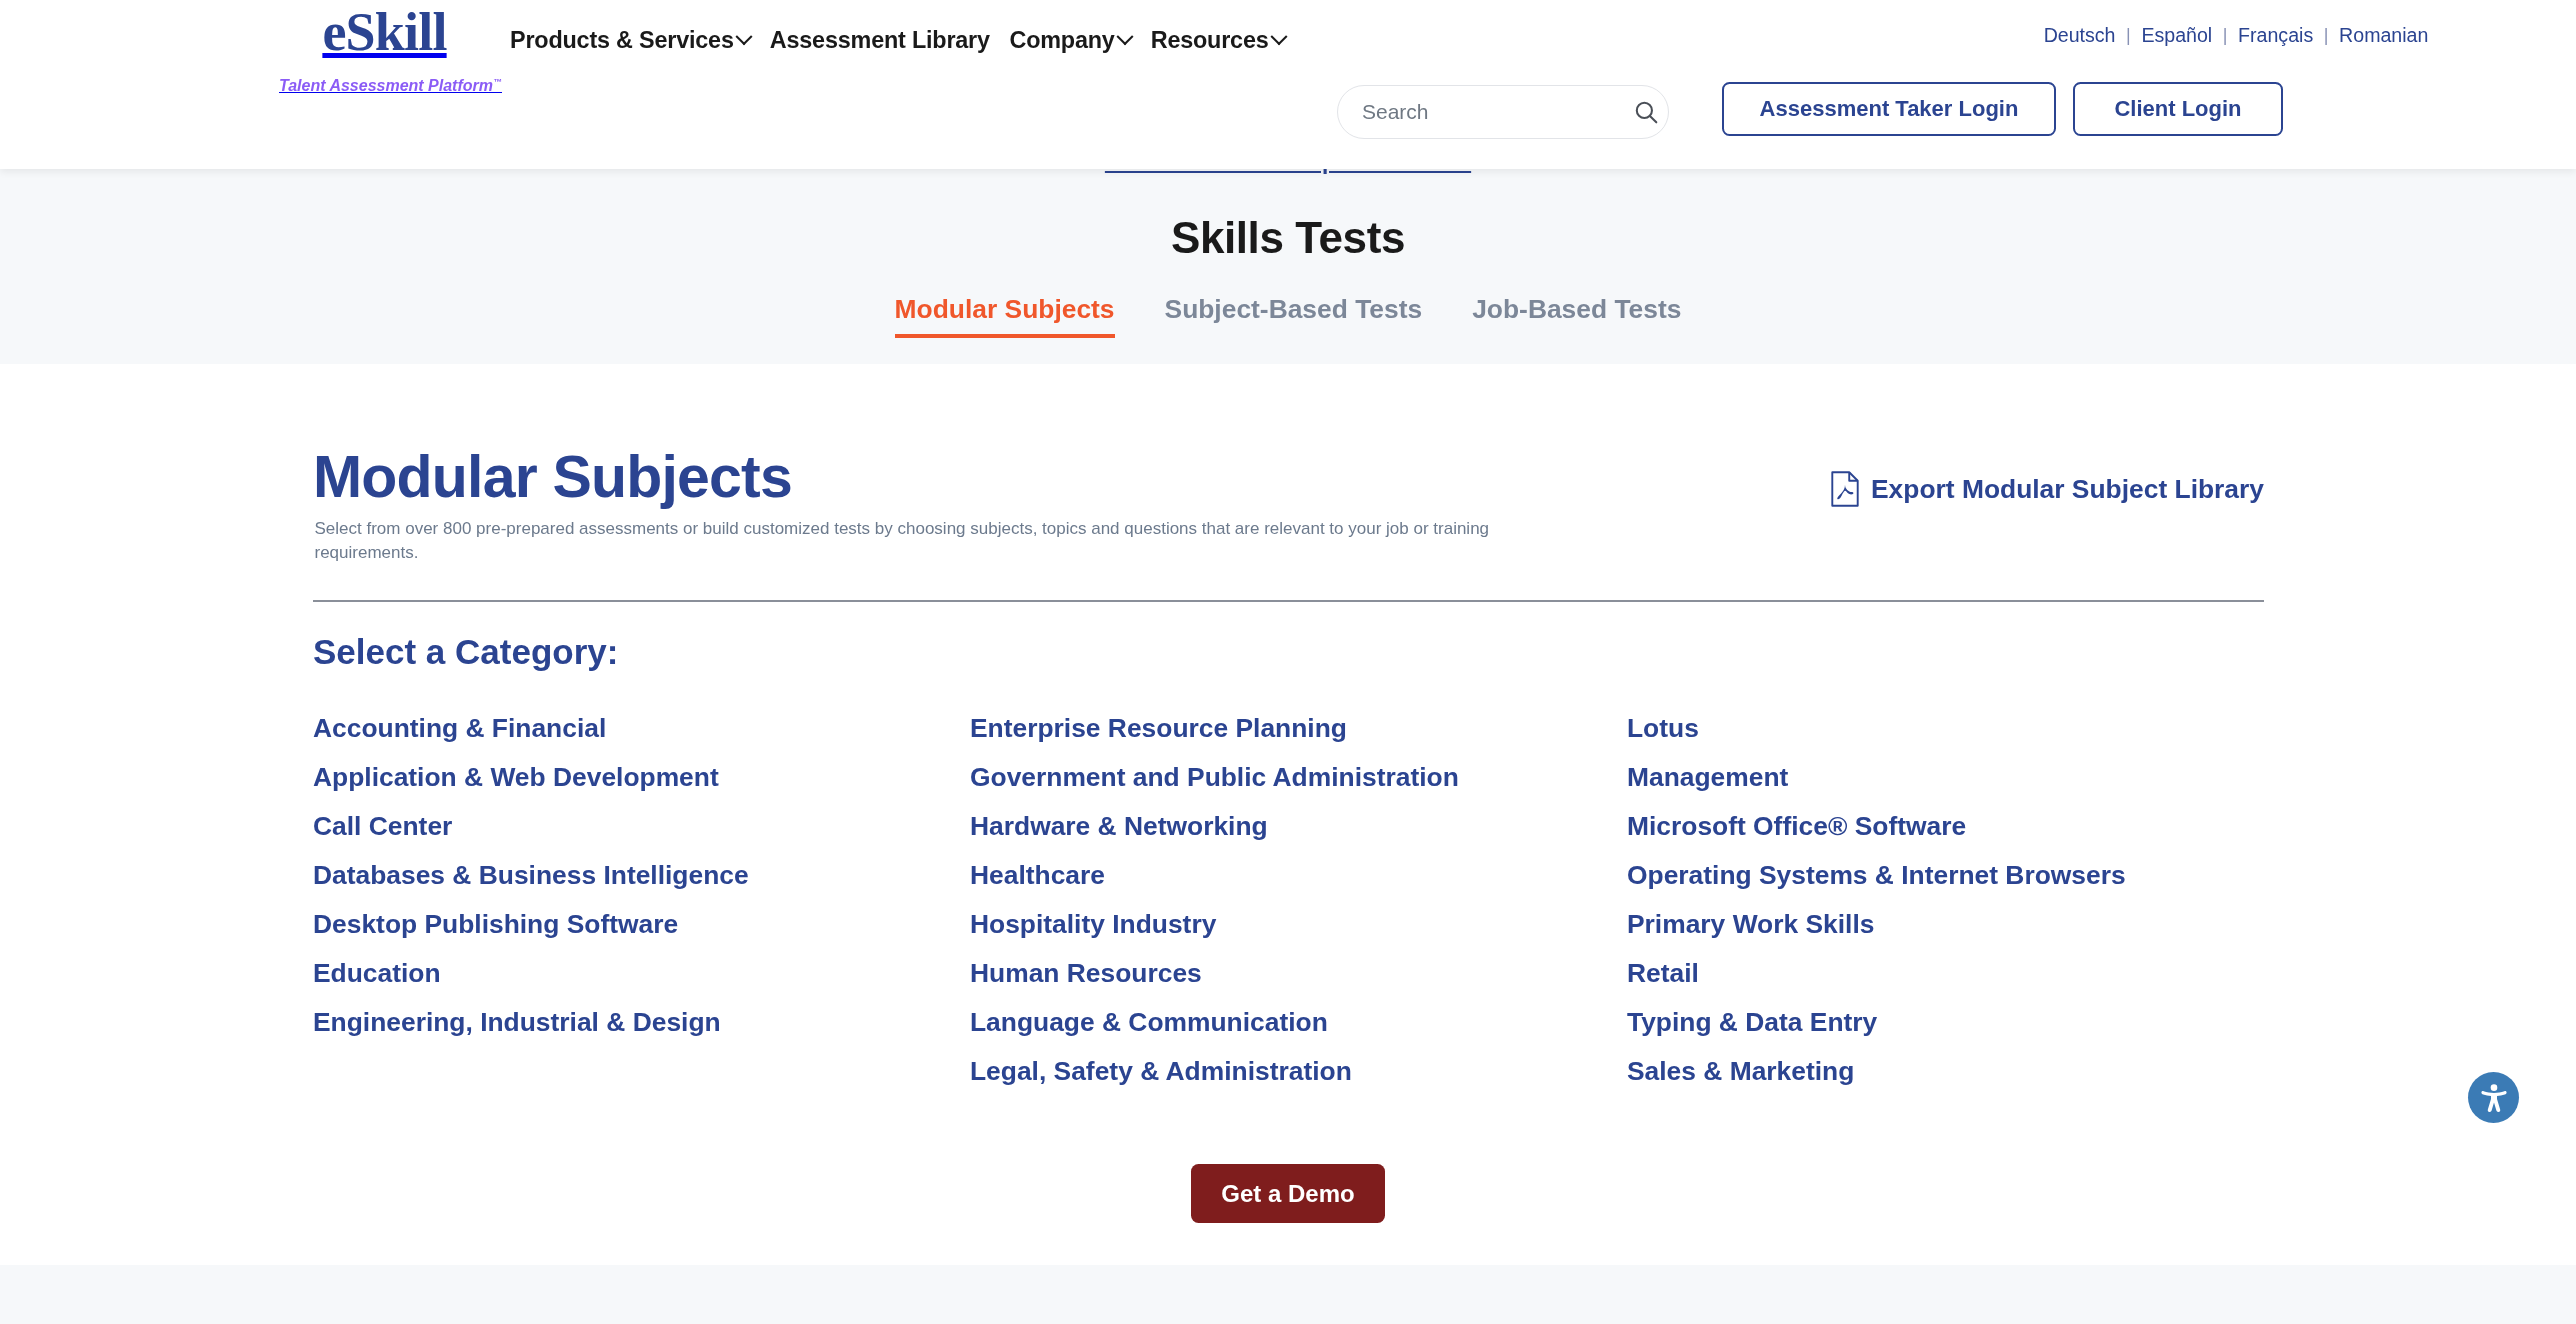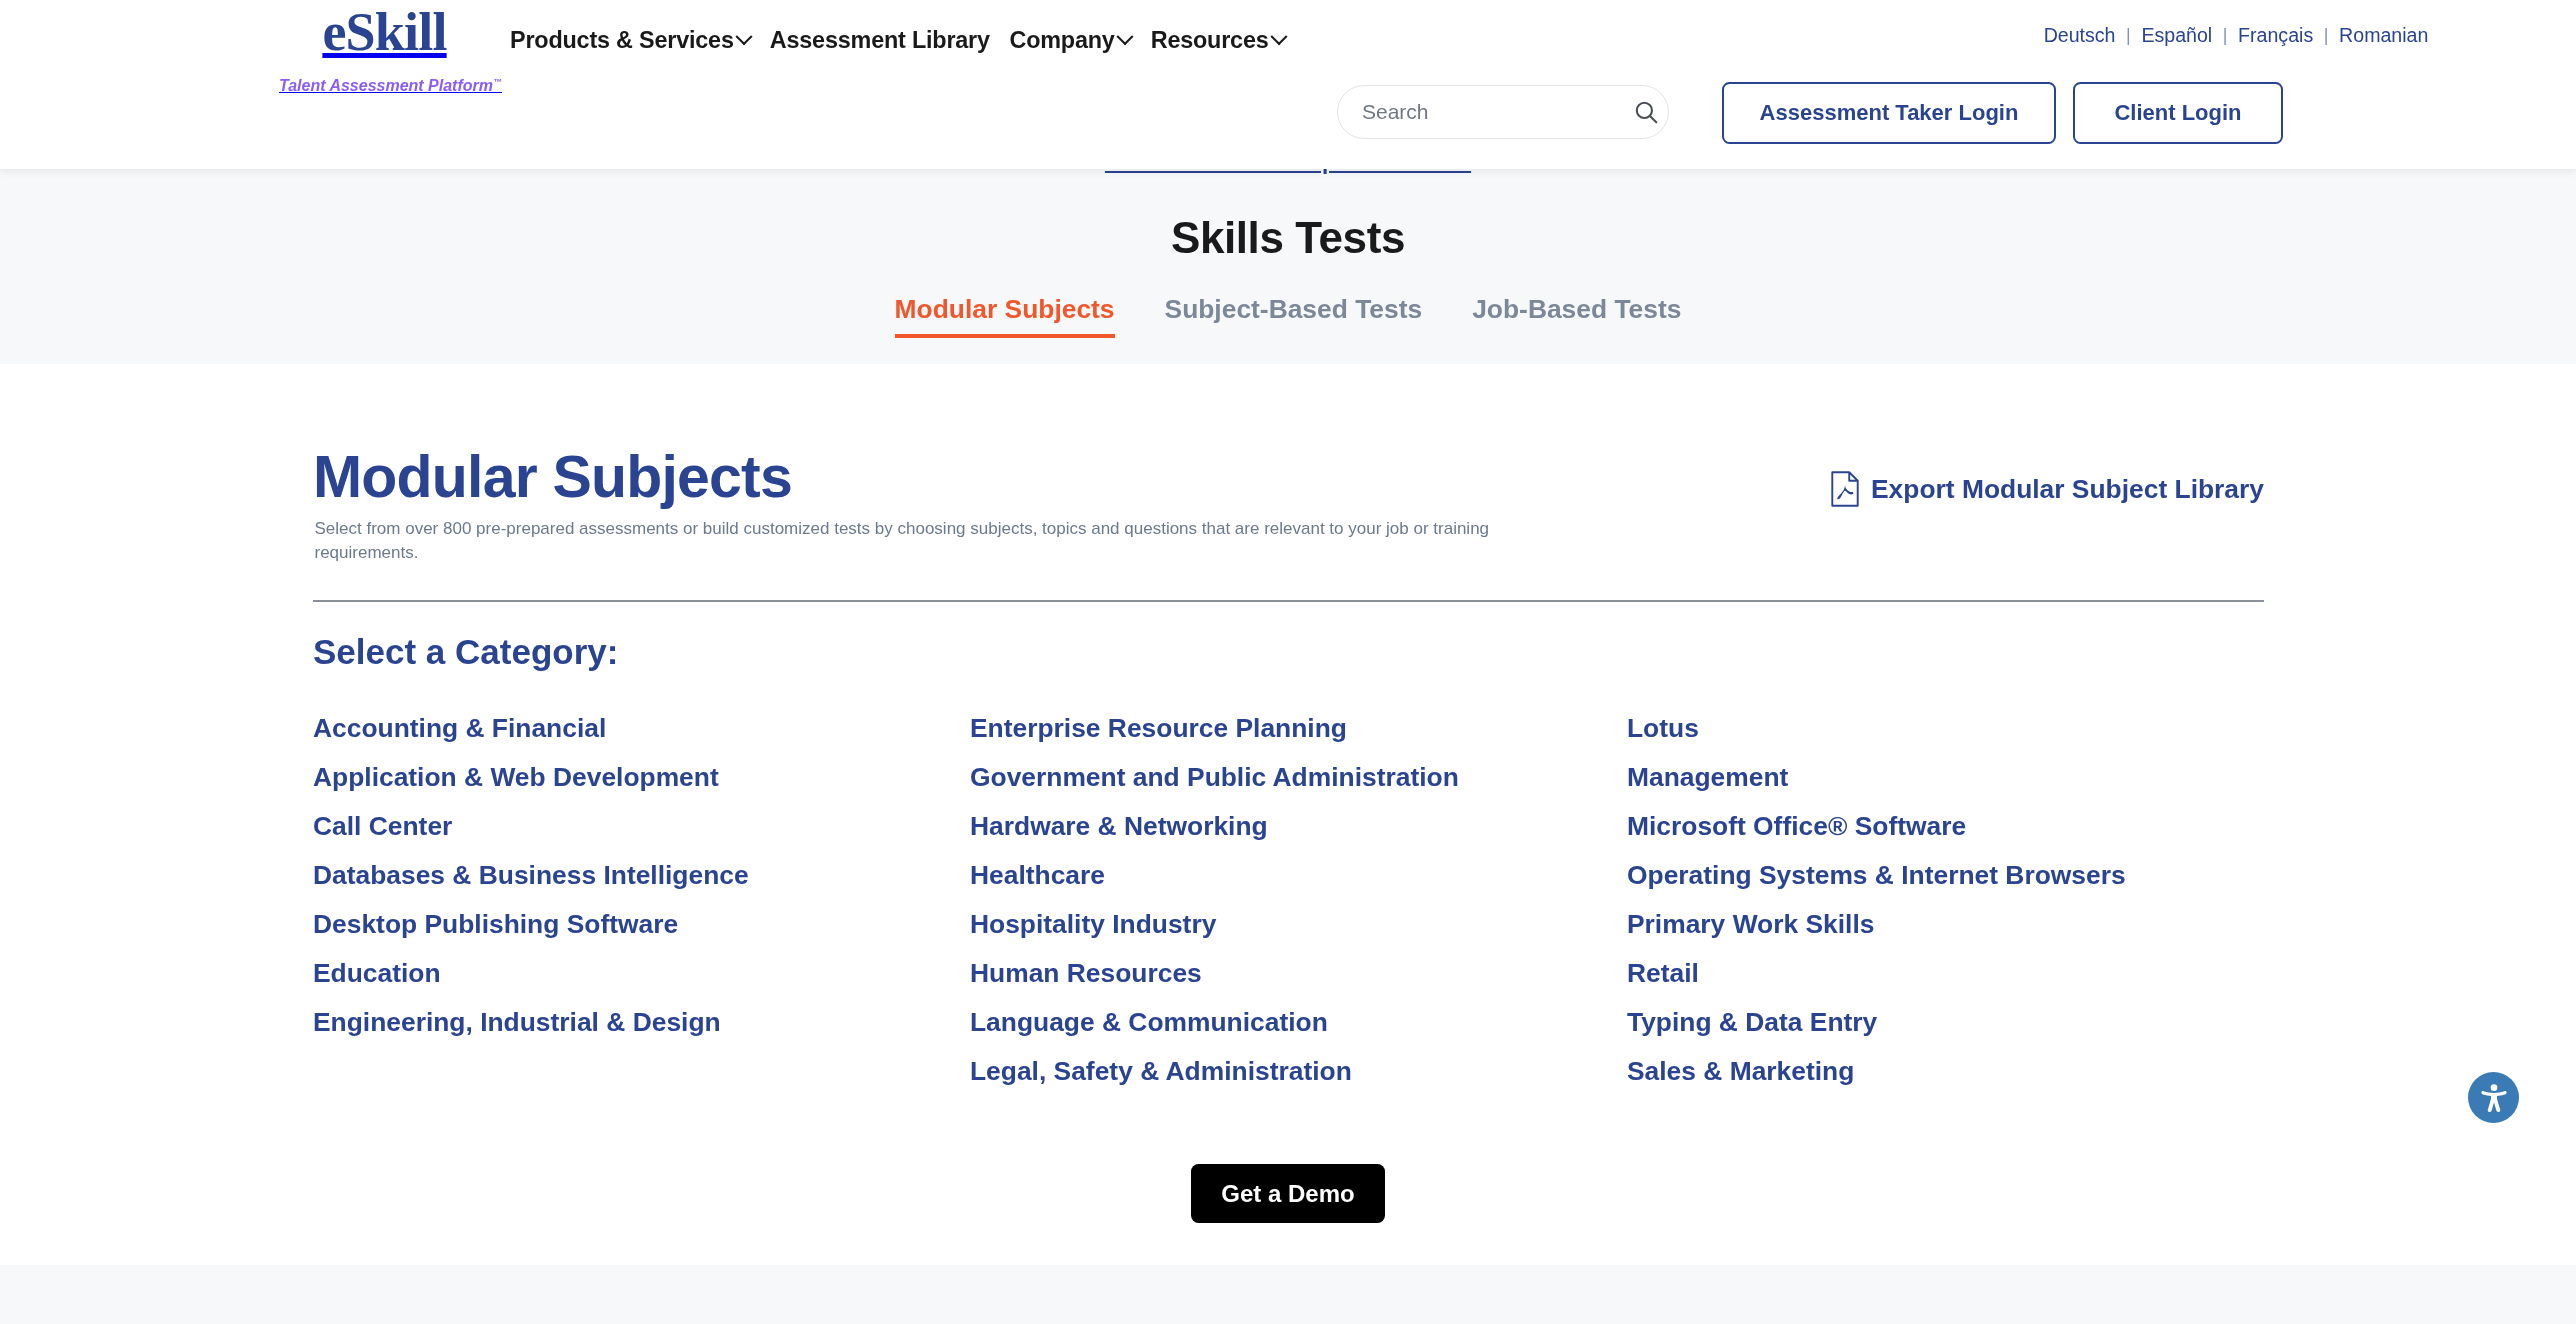--- a/index.html
+++ b/index.html
@@ -128,21 +128,21 @@
 
   .btn-outline {
     position: absolute;
     top: 82px;
     border: 2.3px solid #2b4491;
     border-radius: 7.5px;
     background: #fff;
     color: #2b4491;
     font-size: 22px;
     font-weight: bold;
-    height: 62px;
+    height: 54px;
     display: flex;
     align-items: center;
     justify-content: center;
     text-decoration: none;
     white-space: nowrap;
     font-family: "Liberation Sans", sans-serif;
     cursor: pointer;
   }
   #btn-taker { left: 1722px; width: 334px; }
   #btn-client { left: 2073px; width: 210px; }
@@ -298,21 +298,21 @@
 
   .demo-wrap {
     position: absolute;
     top: 800px;
     left: 0;
     width: 2576px;
     display: flex;
     justify-content: center;
   }
   .demo-btn {
-    background: #000000;
+    background: #7f1d1d;
     color: #ffffff;
     border: none;
     border-radius: 7.5px;
     font-size: 24px;
     font-weight: bold;
     font-family: "Liberation Sans", sans-serif;
     padding: 0 30px;
     height: 59px;
     display: flex;
     align-items: center;

